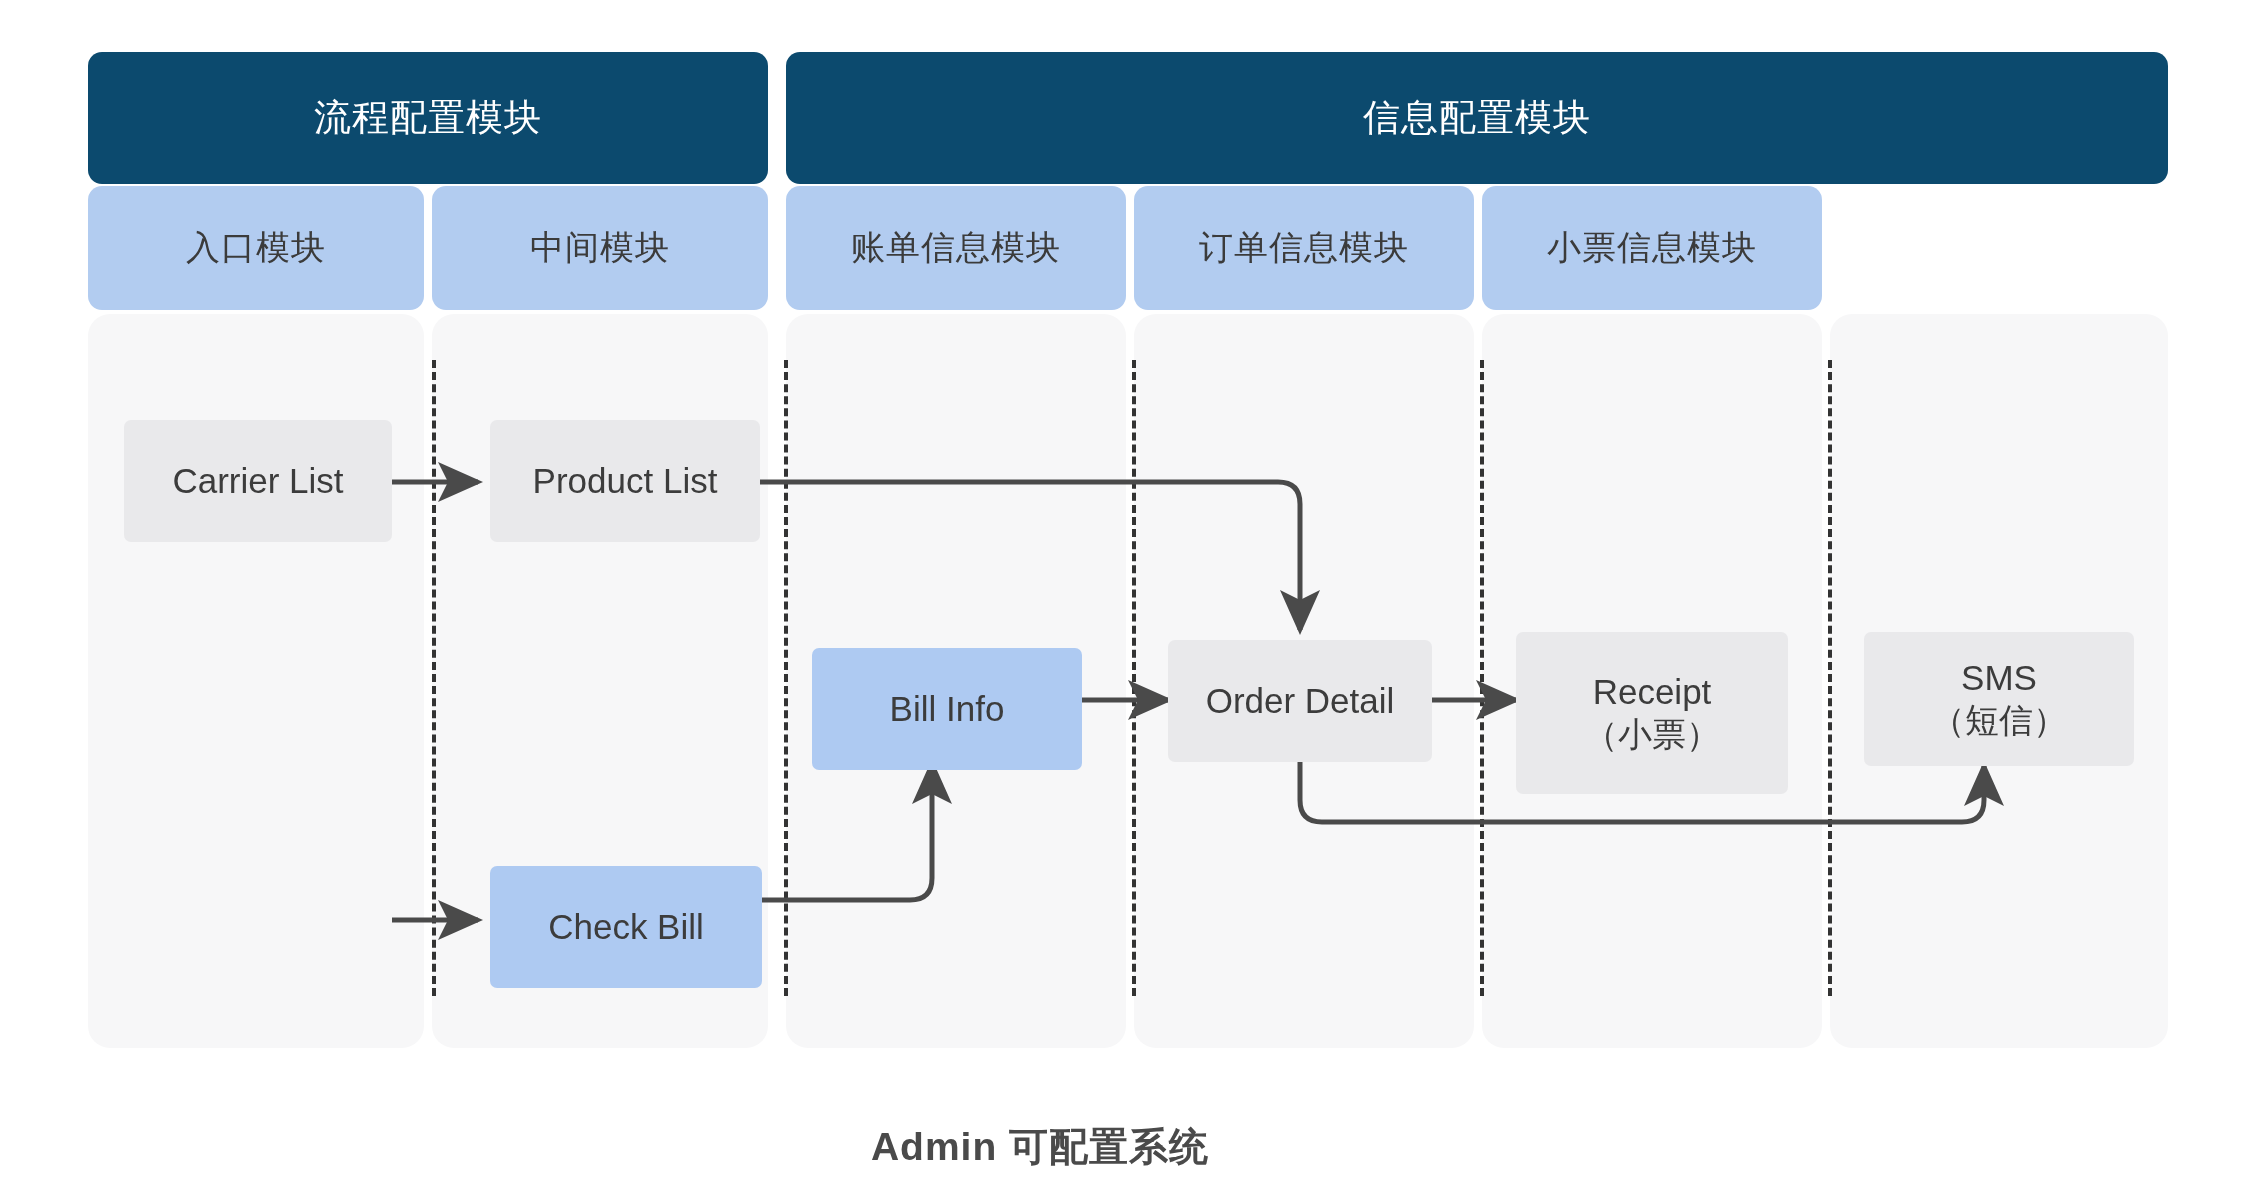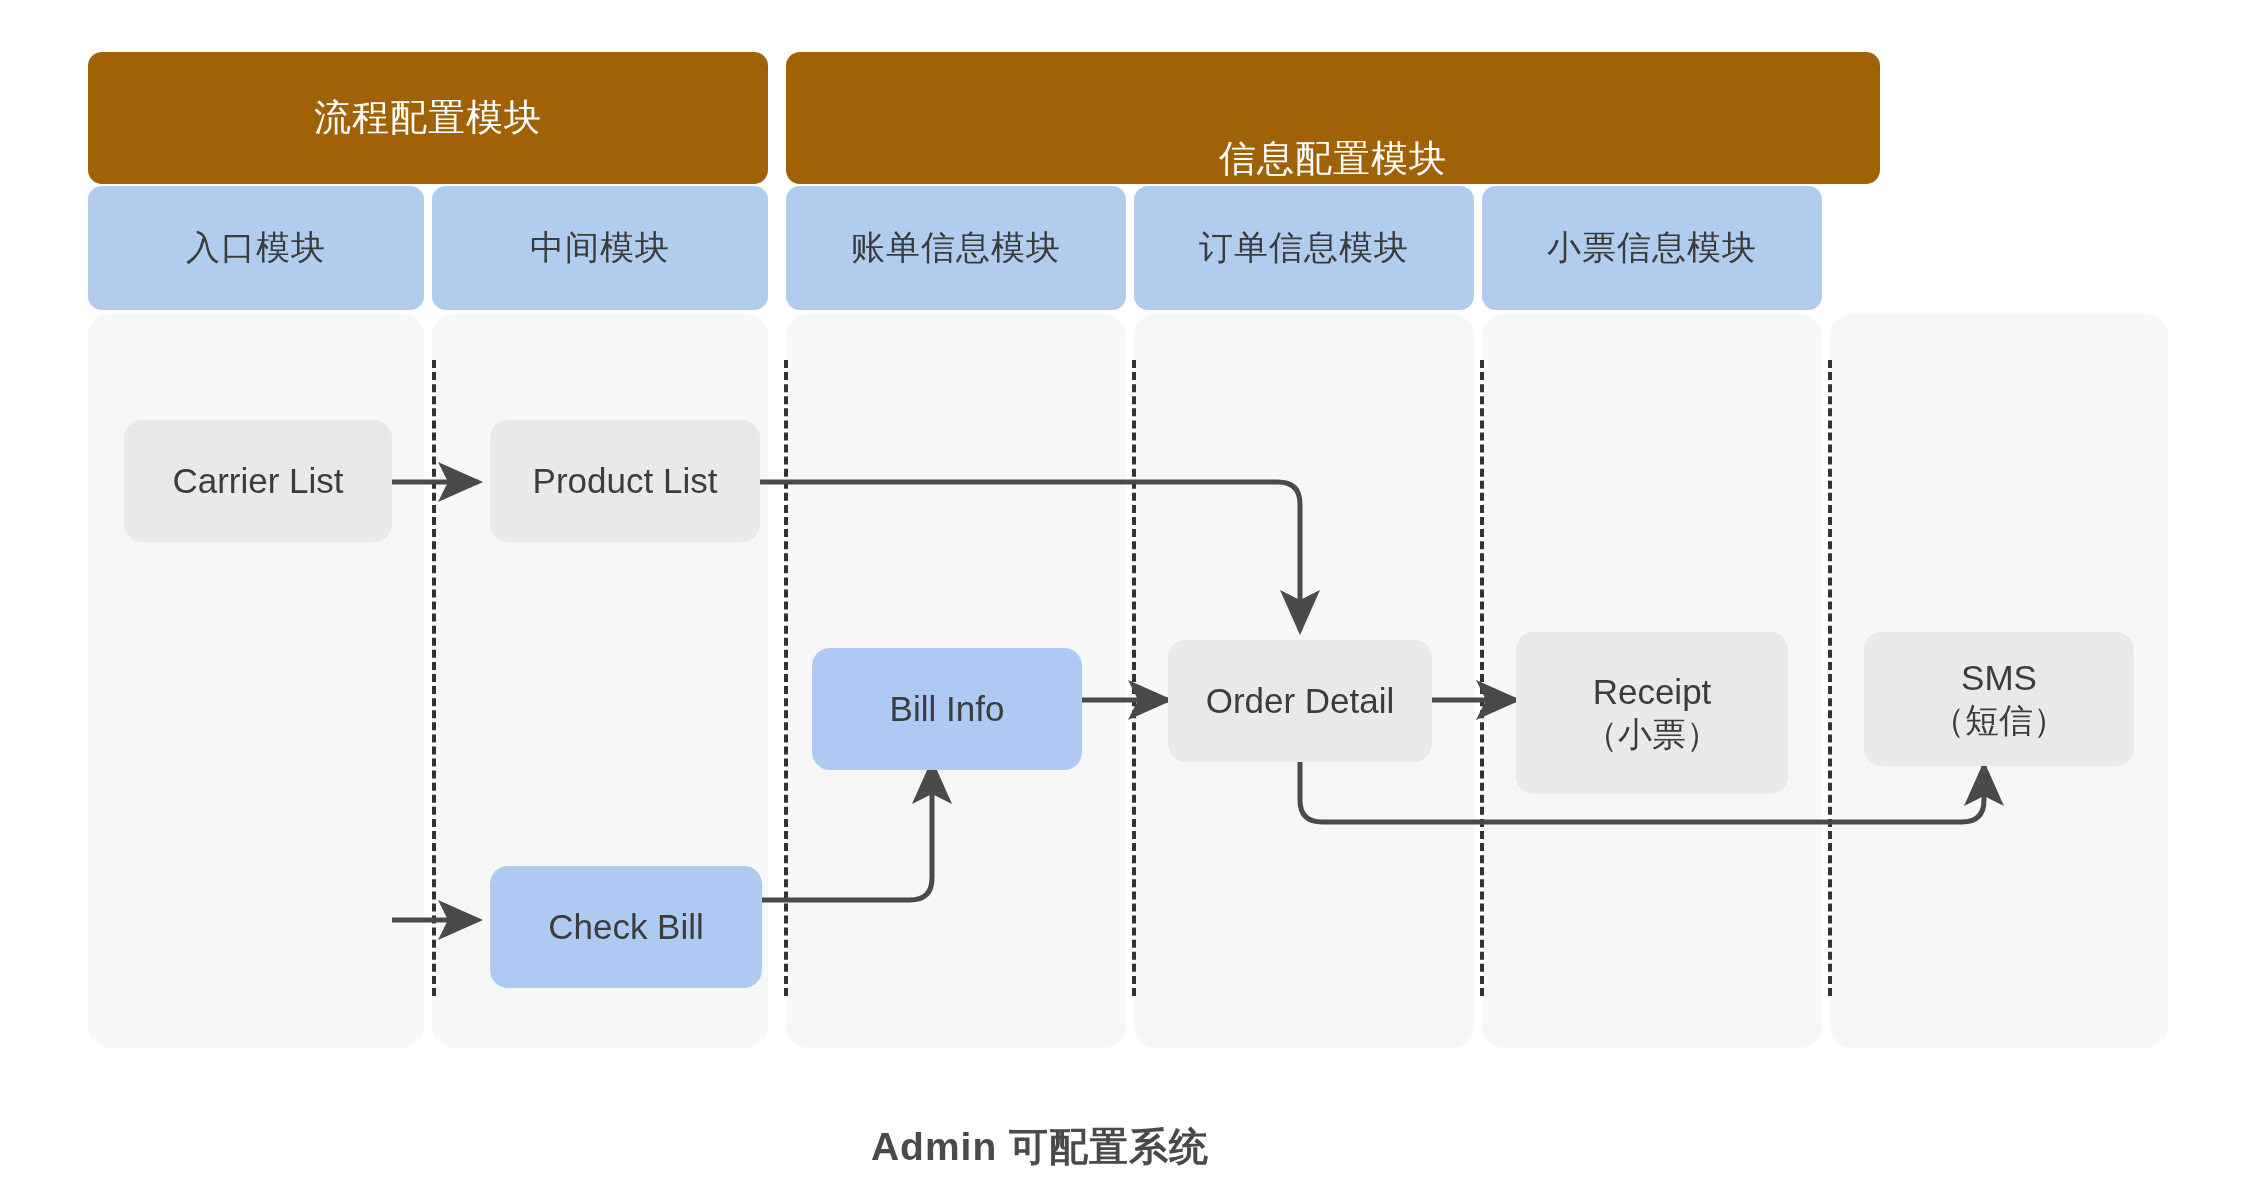--- a/index.html
+++ b/index.html
@@ -17,21 +17,21 @@
   #stage {
     position: absolute;
     left: 0; top: 0;
     width: 2253px;
     height: 1203px;
   }
 
   
   .group-bar {
     position: absolute;
-    background: #a16207;
+    background: #0c4a6e;
     border-radius: 14px;
     color: #ffffff;
     display: flex;
     align-items: center;
     justify-content: center;
     font-size: 37px;
     letter-spacing: 1px;
     font-weight: 400;
   }
 
@@ -58,21 +58,21 @@
   
   .col-divider {
     position: absolute;
     width: 0;
     border-left: 4px dashed #333333;
   }
 
   
   .node {
     position: absolute;
-    border-radius: 18px;
+    border-radius: 7px;
     display: flex;
     flex-direction: column;
     justify-content: center;
     color: #3C3C3C;
     font-size: 35px;
     line-height: 1.22;
     text-align: center;
   }
   .node.gray { background: #E9E9EB; }
   .node.blue { background: #AECAF2; margin-top: 8px; }
@@ -105,21 +105,21 @@
   }
 </style>
 </head>
 <body>
 
 <div id="stage">
 
   <div class="group-bar" style="left:88px; top:52px; width:680px; height:132px;">
     <span>流程配置模块</span>
   </div>
-  <div class="group-bar" style="left:786px; top:52px; width:1094px; height:132px;align-items:flex-end;">
+  <div class="group-bar" style="left:786px; top:52px; width:1382px; height:132px;">
     <span>信息配置模块</span>
   </div>
 
   <div class="mod-chip" style="left:88px; top:186px; width:336px; height:124px;">
     <span>入口模块</span>
   </div>
   <div class="mod-chip" style="left:432px; top:186px; width:336px; height:124px;justify-content:center;">
     <span>中间模块</span>
   </div>
   <div class="mod-chip" style="left:786px; top:186px; width:340px; height:124px;">

